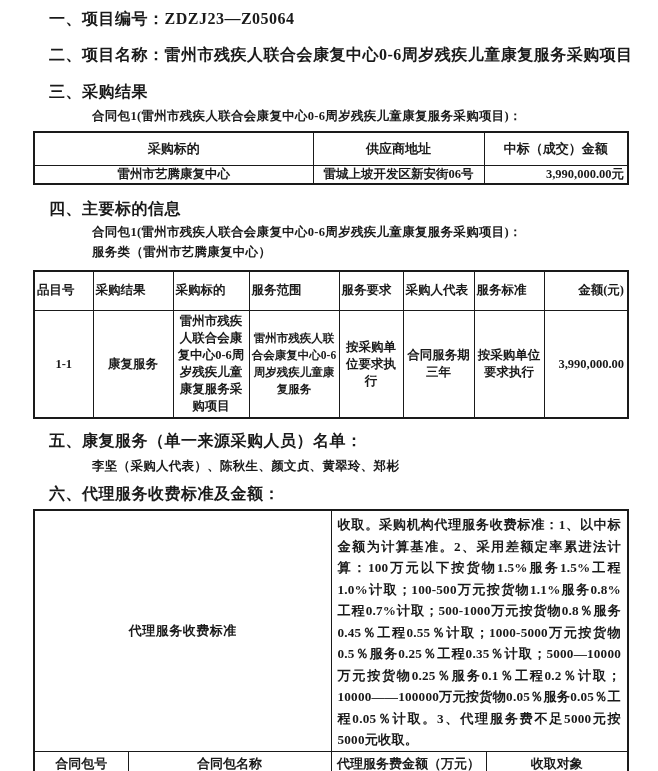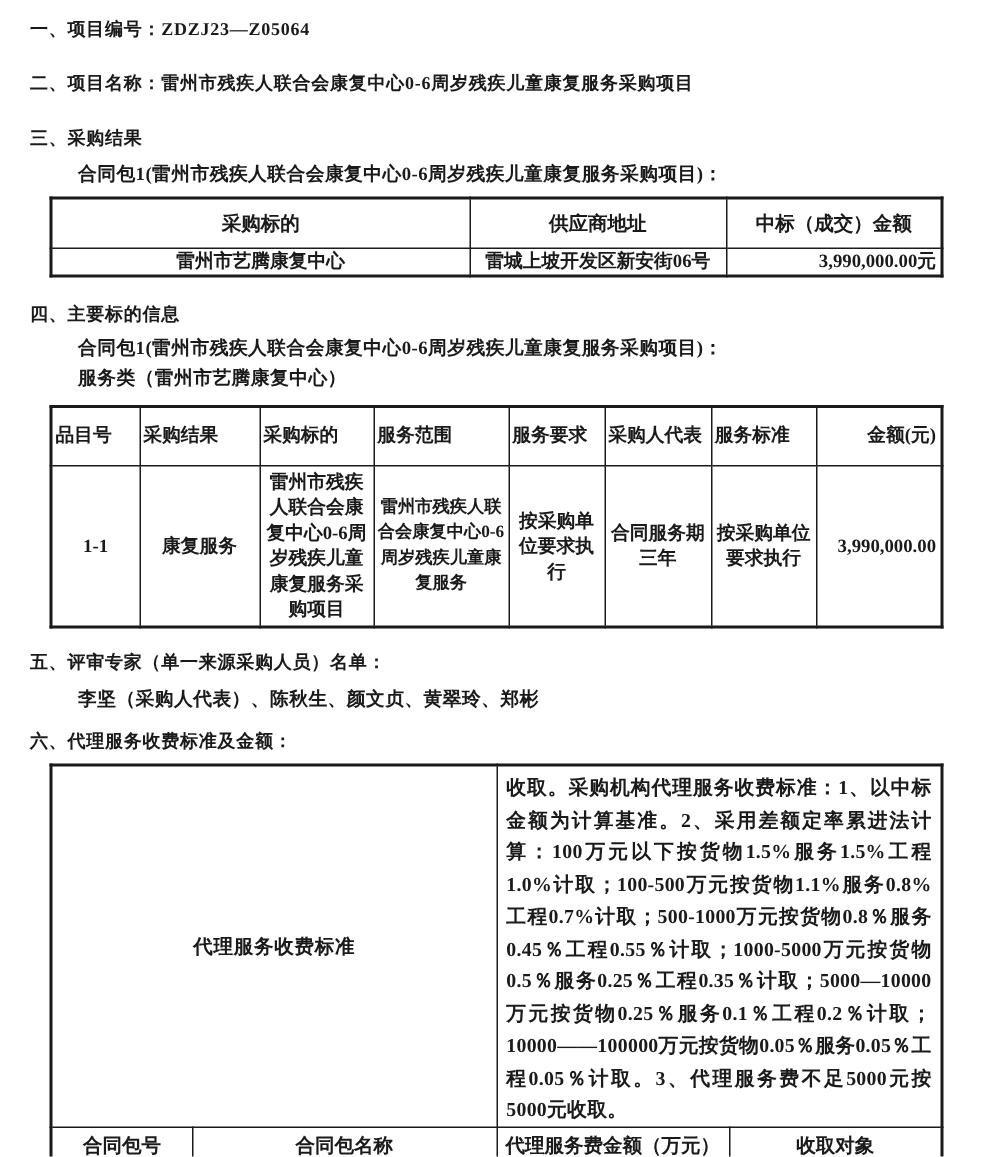--- a/index.html
+++ b/index.html
@@ -1,20 +1,20 @@
 <!DOCTYPE html>
 <html><head>
 <meta charset="utf-8">
 <style>
   * { margin:0; padding:0; box-sizing:border-box; }
   html,body { width:658px; height:771px; background:#ffffff; overflow:hidden; }
   body { font-family:"Liberation Serif","DejaVu Serif",serif; font-weight:bold; color:#1a1a1a;
          -webkit-font-smoothing:antialiased; }
-  .hd { font-size:12px; line-height:20px; margin-left:20px; letter-spacing:0.5px; }
-  .para { font-size:12.5px; line-height:18px; margin-left:52px; letter-spacing:0.3px; }
+  .hd { font-size:16px; line-height:20px; margin-left:49px; letter-spacing:0.5px; }
+  .para { font-size:12.5px; line-height:18px; margin-left:92px; letter-spacing:0.3px; }
   table { border-collapse:collapse; table-layout:fixed; margin-left:33px; width:594px; }
   th,td { border:1px solid #1a1a1a; font-weight:bold; overflow:hidden; }
   th { font-weight:bold; }
   .t1,.t2 { border:2px solid #1a1a1a; }
   .t3 { border-top:2px solid #1a1a1a; border-left:2px solid #1a1a1a; border-right:2px solid #1a1a1a; border-bottom:none; }
   
   .t1 { margin-top:6px; }
   .t1 th { height:33px; font-size:13px; text-align:center; }
   .t1 td { height:14px; font-size:12.5px; text-align:center; }
   
@@ -106,21 +106,21 @@
       <td>雷州市残疾人联合会康复中心0-6周岁残疾儿童康复服务采购项目</td>
       <td class="svc-range">雷州市残疾人联合会康复中心0-6周岁残疾儿童康复服务</td>
       <td>按采购单位要求执行</td>
       <td>合同服务期三年</td>
       <td>按采购单位要求执行</td>
       <td class="num">3,990,000.00</td>
     </tr>
   </tbody>
     </table>
 
-  <div class="hd mt12">五、评审专家（单一来源采购人员）名单：</div>
+  <div class="hd mt12">五、康复服务（单一来源采购人员）名单：</div>
   <div class="para mt6">李坚（采购人代表）、陈秋生、颜文贞、黄翠玲、郑彬</div>
 
   <div class="hd mt9">六、代理服务收费标准及金额：</div>
 
   <table class="t3">
     <colgroup>
         <col style="width:94px">
         <col style="width:203px">
         <col style="width:155px">
         <col style="width:142px">

